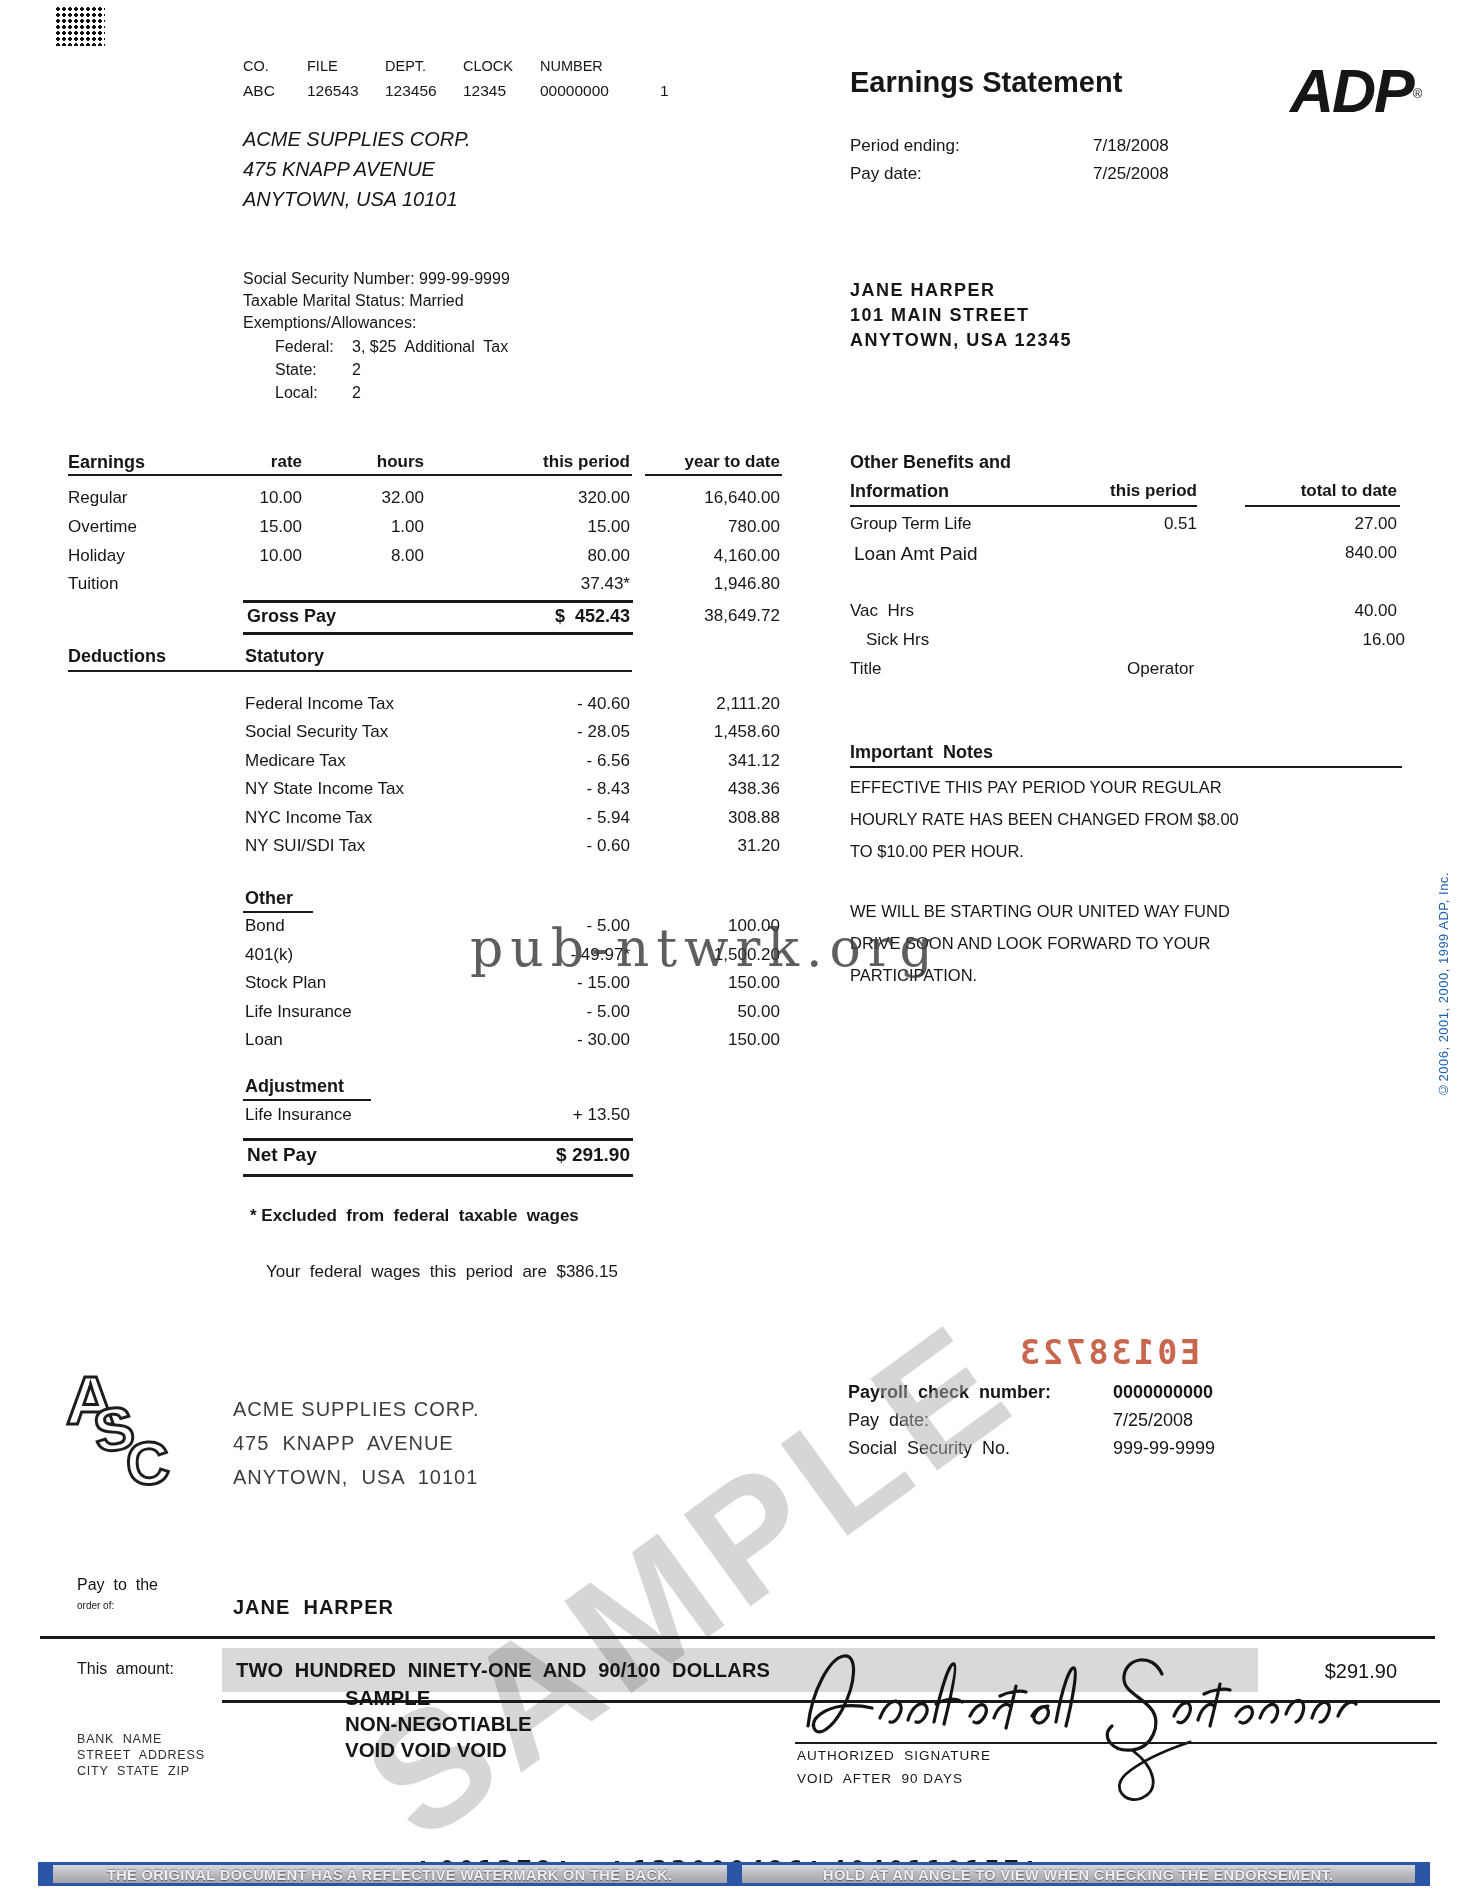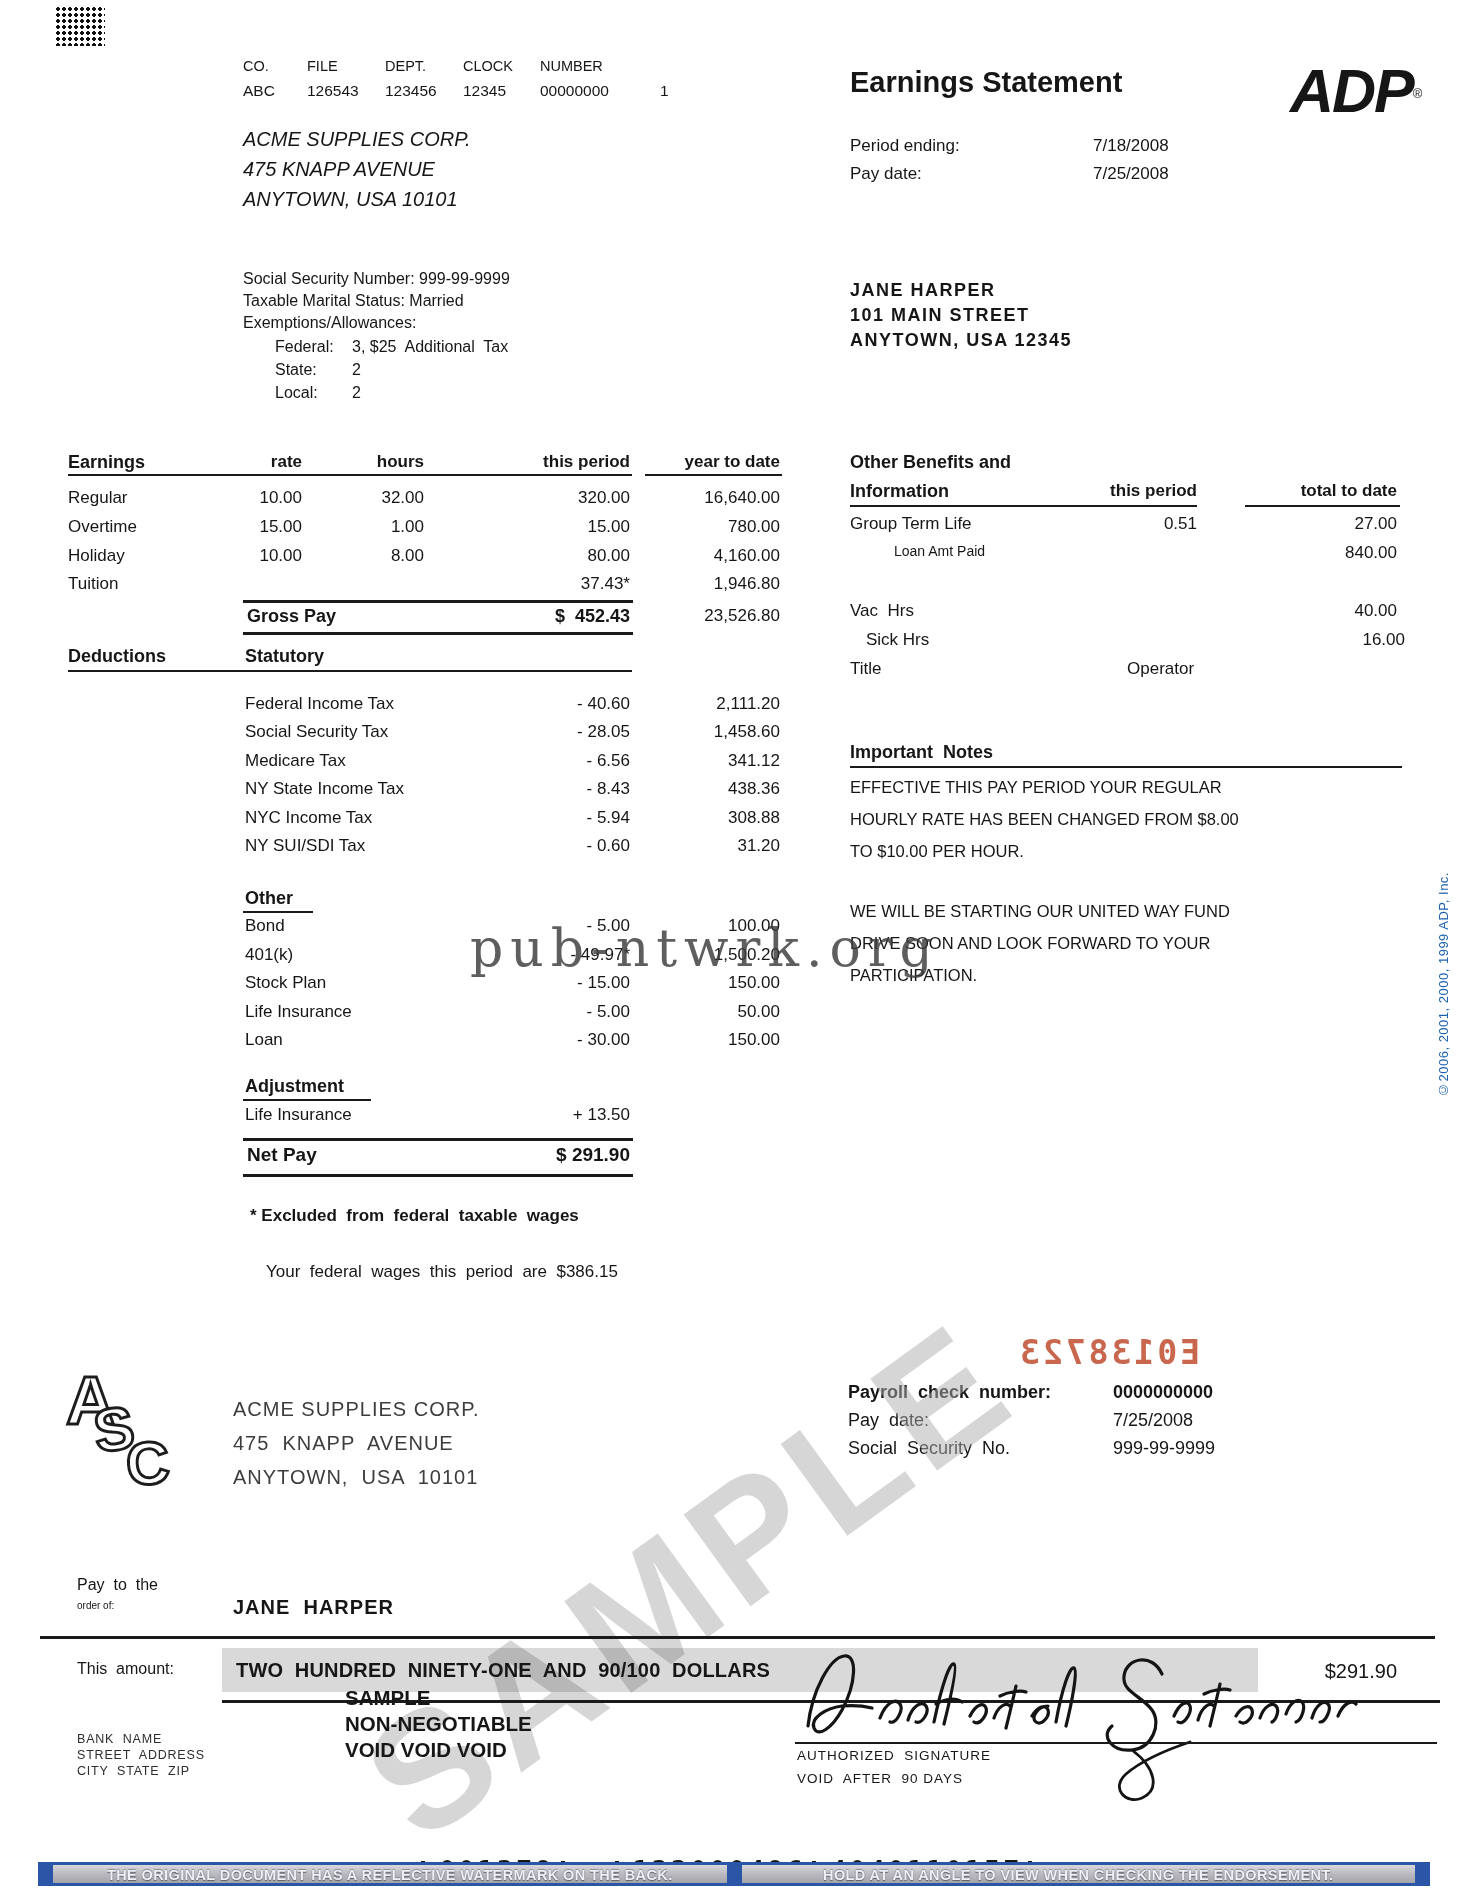--- a/index.html
+++ b/index.html
@@ -112,34 +112,34 @@
   <span class="abs" style="right:834px;top:546px;font-size:17px">80.00</span>
   <span class="abs" style="right:684px;top:546px;font-size:17px">4,160.00</span>
 
   <span class="abs" style="left:68px;top:574px;font-size:17px">Tuition</span>
   <span class="abs" style="right:834px;top:574px;font-size:17px">37.43*</span>
   <span class="abs" style="right:684px;top:574px;font-size:17px">1,946.80</span>
 
   <div class="hr" style="left:243px;top:600px;width:390px;height:3px"></div>
   <span class="abs b" style="left:247px;top:606px;font-size:18px">Gross Pay</span>
   <span class="abs b" style="right:834px;top:606px;font-size:18px">$  452.43</span>
-  <span class="abs" style="right:684px;top:606px;font-size:17px">23,526.80</span>
+  <span class="abs" style="right:684px;top:606px;font-size:17px">38,649.72</span>
   <div class="hr" style="left:243px;top:632px;width:390px;height:3px"></div>
 
   <span class="abs b" style="left:850px;top:452px;font-size:18px">Other Benefits and</span>
   <span class="abs b" style="left:850px;top:481px;font-size:18px">Information</span>
   <span class="abs b" style="right:267px;top:481px;font-size:17px">this period</span>
   <span class="abs b" style="right:67px;top:481px;font-size:17px">total to date</span>
   <div class="hr" style="left:850px;top:505px;width:347px;height:2px"></div>
   <div class="hr" style="left:1245px;top:505px;width:155px;height:2px"></div>
 
   <span class="abs" style="left:850px;top:514px;font-size:17px">Group Term Life</span>
   <span class="abs" style="right:267px;top:514px;font-size:17px">0.51</span>
   <span class="abs" style="right:67px;top:514px;font-size:17px">27.00</span>
-  <span class="abs" style="left:894px;top:543px;font-size:14px">Loan Amt Paid</span>
+  <span class="abs" style="left:854px;top:543px;font-size:19px">Loan Amt Paid</span>
   <span class="abs" style="right:67px;top:543px;font-size:17px">840.00</span>
   <span class="abs" style="left:850px;top:601px;font-size:17px">Vac  Hrs</span>
   <span class="abs" style="right:67px;top:601px;font-size:17px">40.00</span>
   <span class="abs" style="left:866px;top:630px;font-size:17px">Sick Hrs</span>
   <span class="abs" style="right:59px;top:630px;font-size:17px">16.00</span>
   <span class="abs" style="left:850px;top:659px;font-size:17px">Title</span>
   <span class="abs" style="left:1127px;top:659px;font-size:17px">Operator</span>
 
   <span class="abs b" style="left:68px;top:646px;font-size:18px">Deductions</span>
   <span class="abs b" style="left:245px;top:646px;font-size:18px">Statutory</span>

